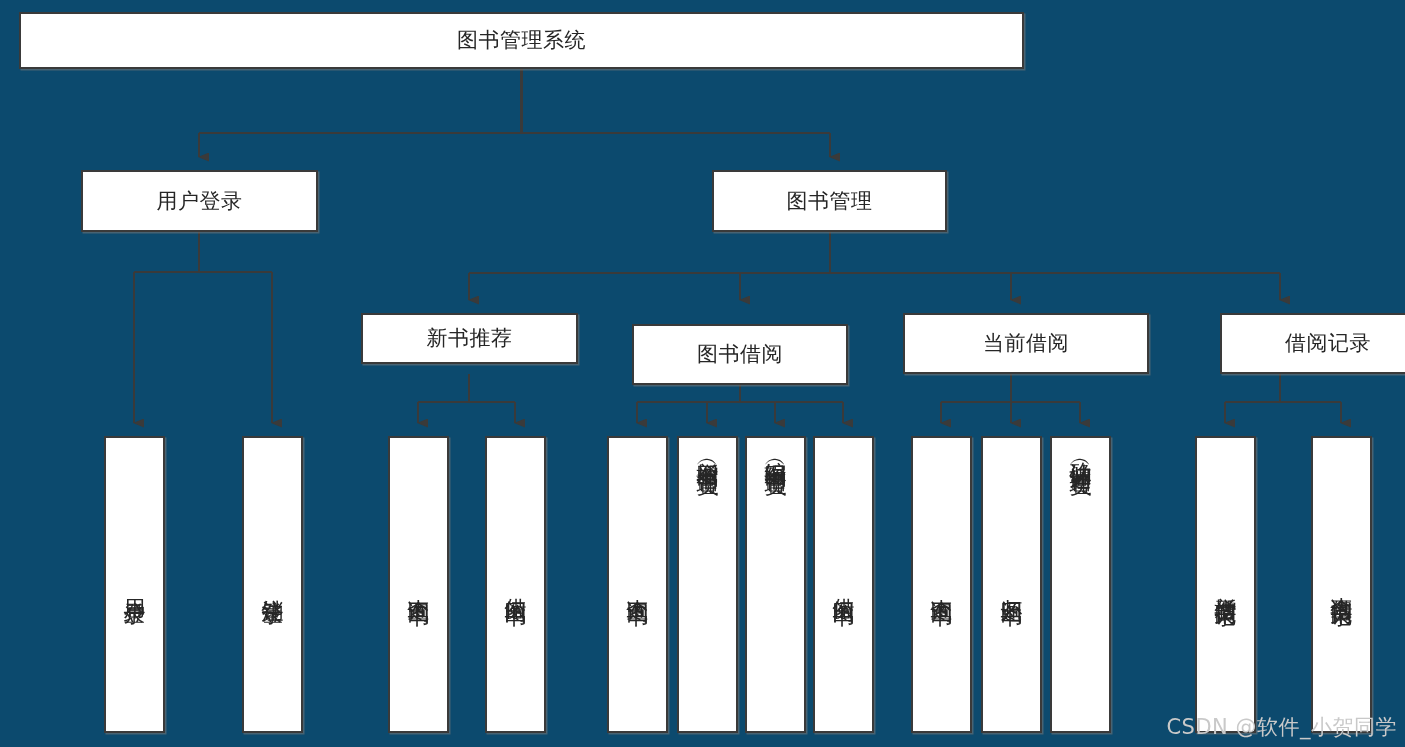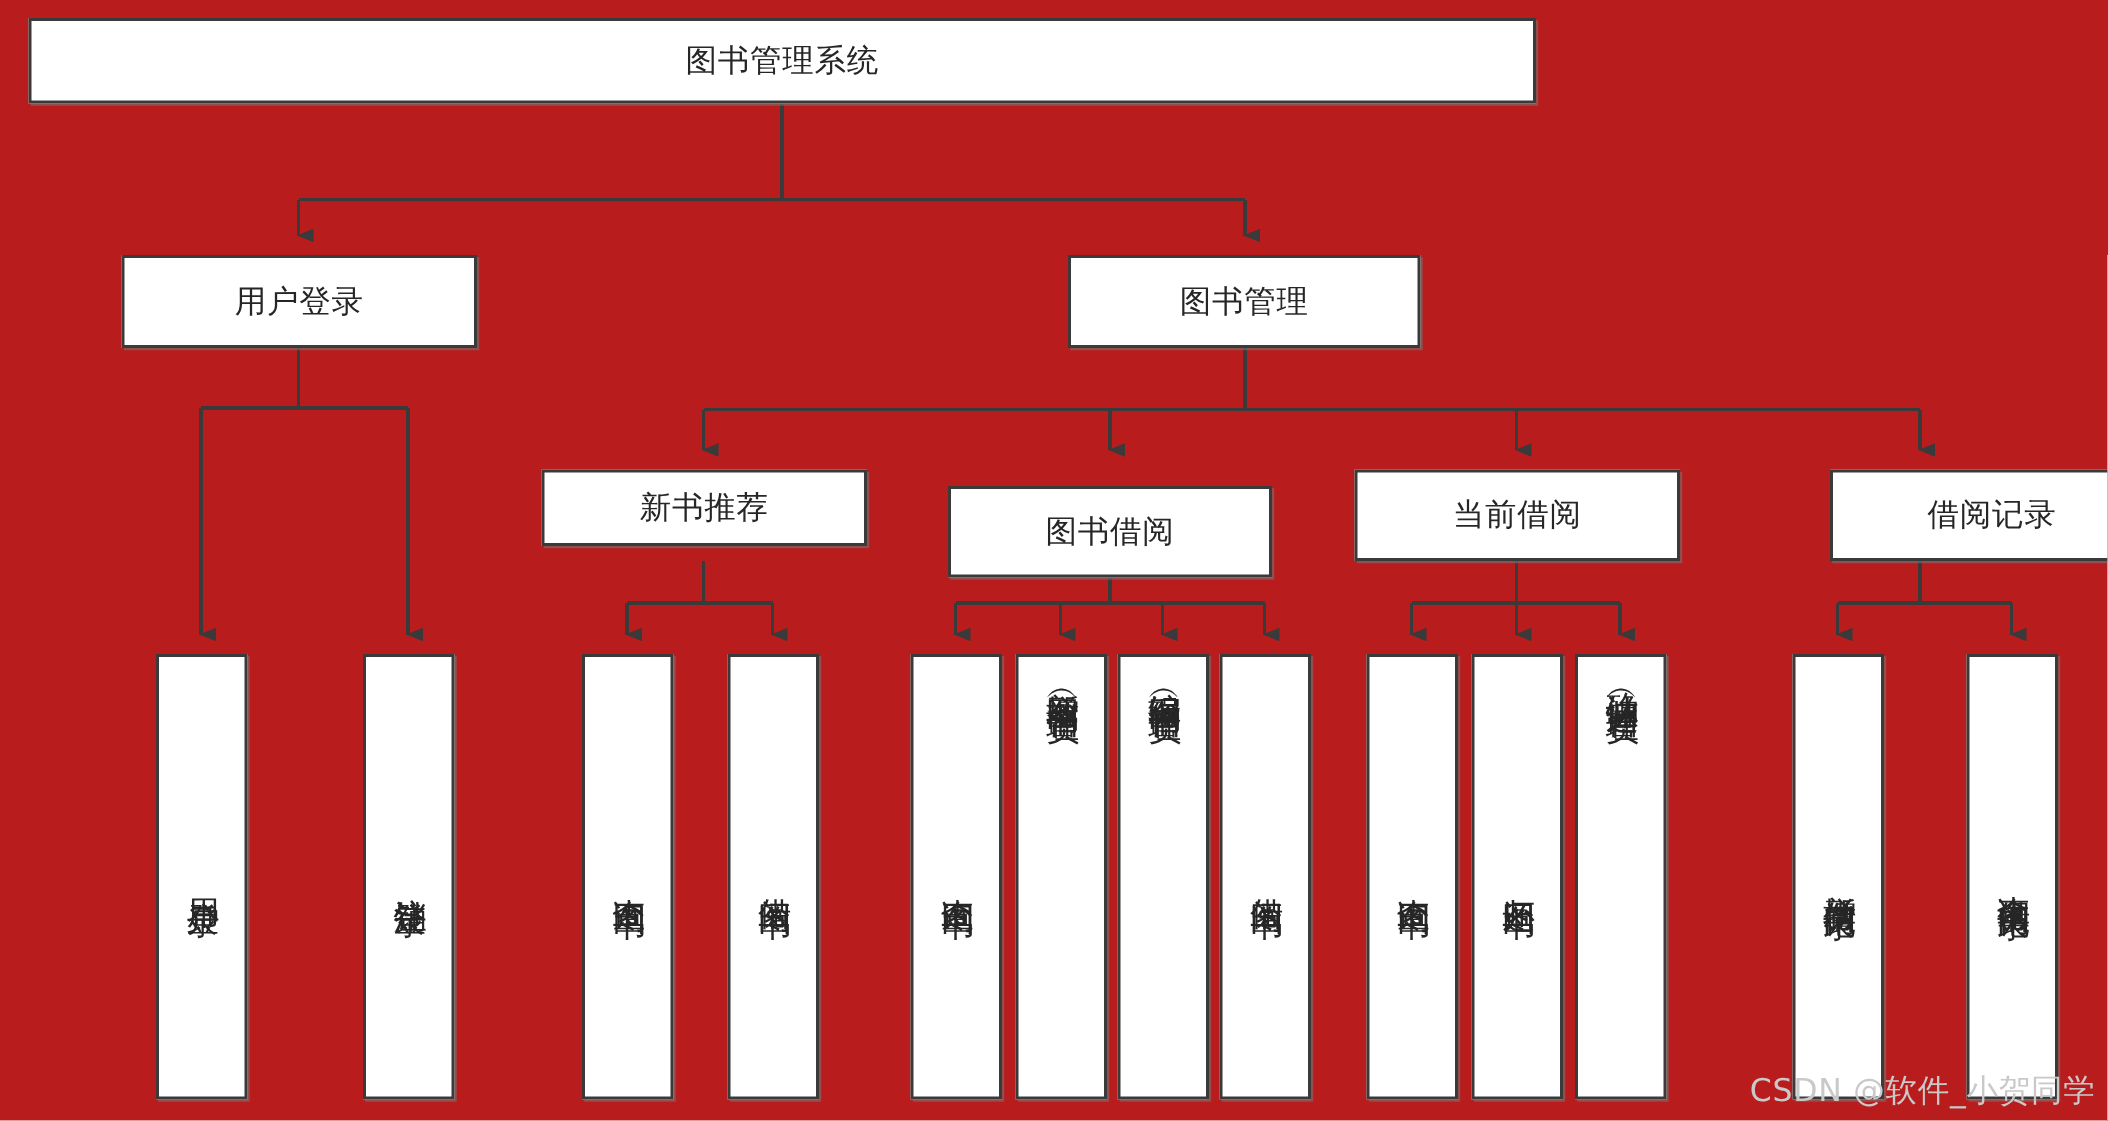--- a/index.html
+++ b/index.html
@@ -8,21 +8,21 @@
     padding: 0;
     background: #ffffff;
   }
   body {
     font-family: "DejaVu Sans", "Liberation Sans", sans-serif;
   }
   #diagram-root {
     position: relative;
     width: 1405px;
     height: 747px;
-    background: #b91c1c;
+    background: #0c4a6e;
     overflow: hidden;
   }
   #edge-layer {
     position: absolute;
     left: 0;
     top: 0;
     width: 1405px;
     height: 747px;
     pointer-events: none;
   }
@@ -141,21 +141,21 @@
   <div class="node h" style="left:712px; top:170px; width:235px; height:62px;">
     <span class="node-label">图书管理</span>
   </div>
 
   <div class="node h" style="left:361px; top:313px; width:217px; height:51px;">
     <span class="node-label">新书推荐</span>
   </div>
   <div class="node h" style="left:632px; top:324px; width:216px; height:61px;">
     <span class="node-label">图书借阅</span>
   </div>
-  <div class="node h" style="left:903px; top:313px; width:217px; height:61px;">
+  <div class="node h" style="left:903px; top:313px; width:246px; height:61px;">
     <span class="node-label">当前借阅</span>
   </div>
   <div class="node h" style="left:1172px; top:313px; width:216px; height:61px;margin-left:48px;">
     <span class="node-label">借阅记录</span>
   </div>
 
   <div class="node v centered" style="left:104px; top:436px; width:61px; height:297px;">
     <span class="node-label">用户登录</span>
   </div>
   <div class="node v centered" style="left:242px; top:436px; width:61px; height:297px;">

